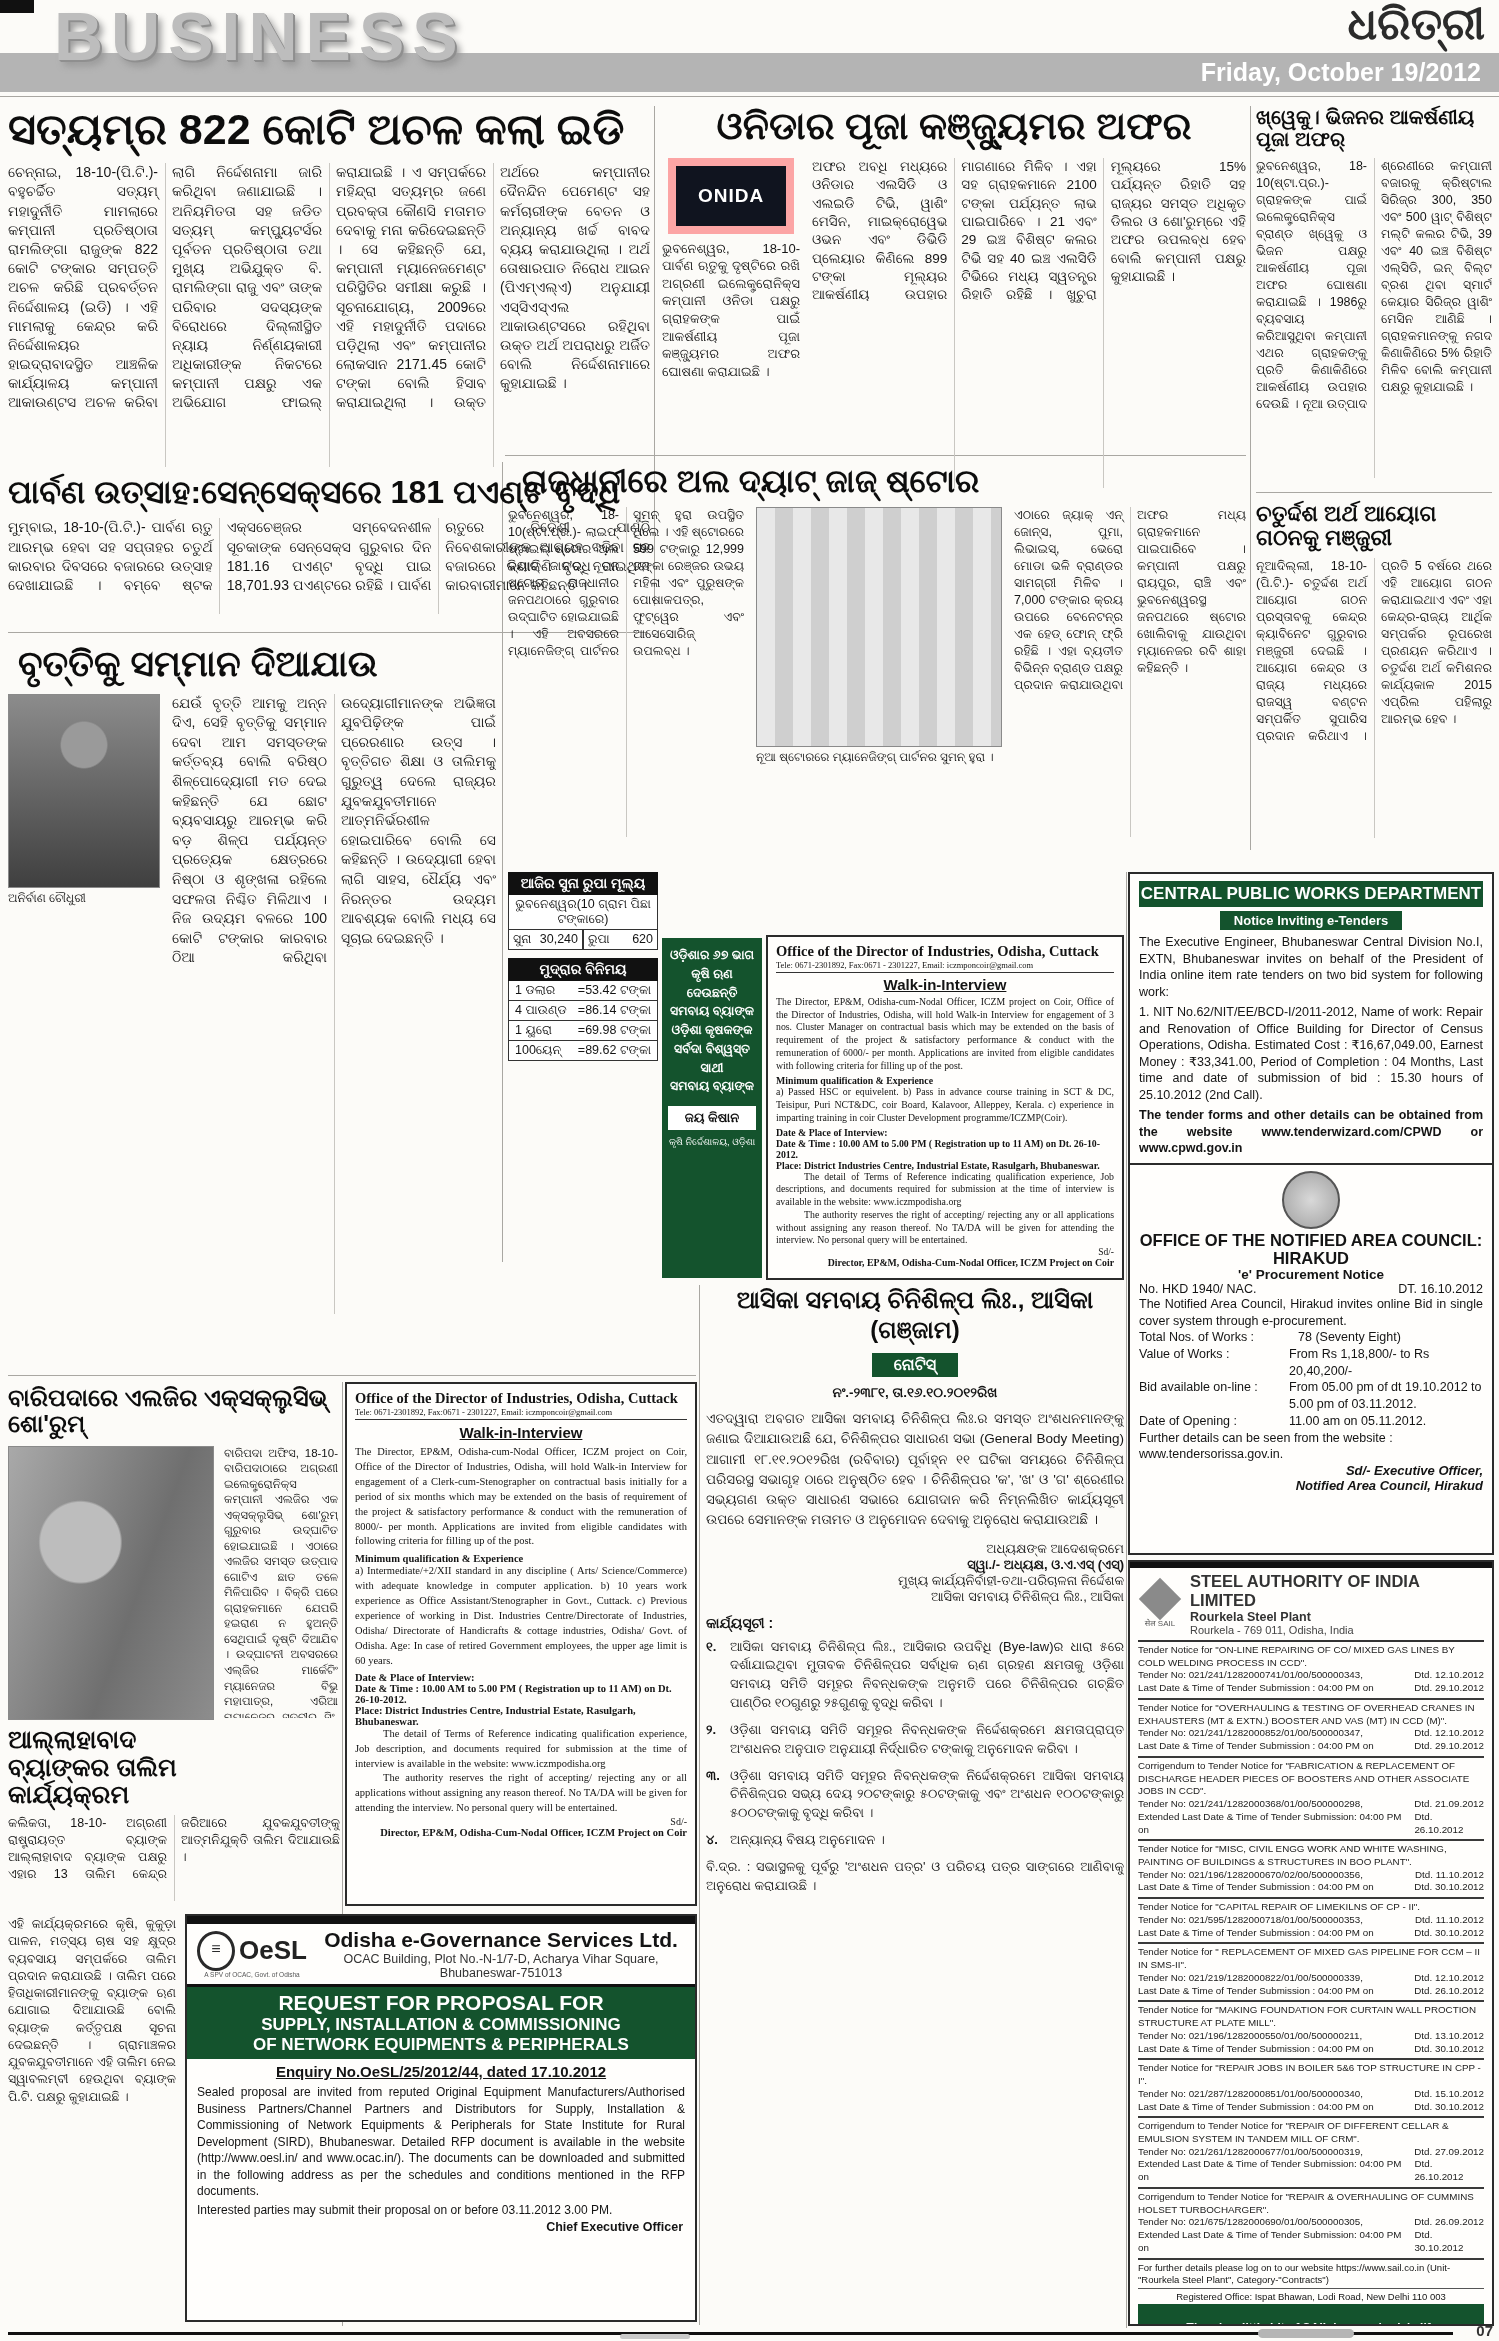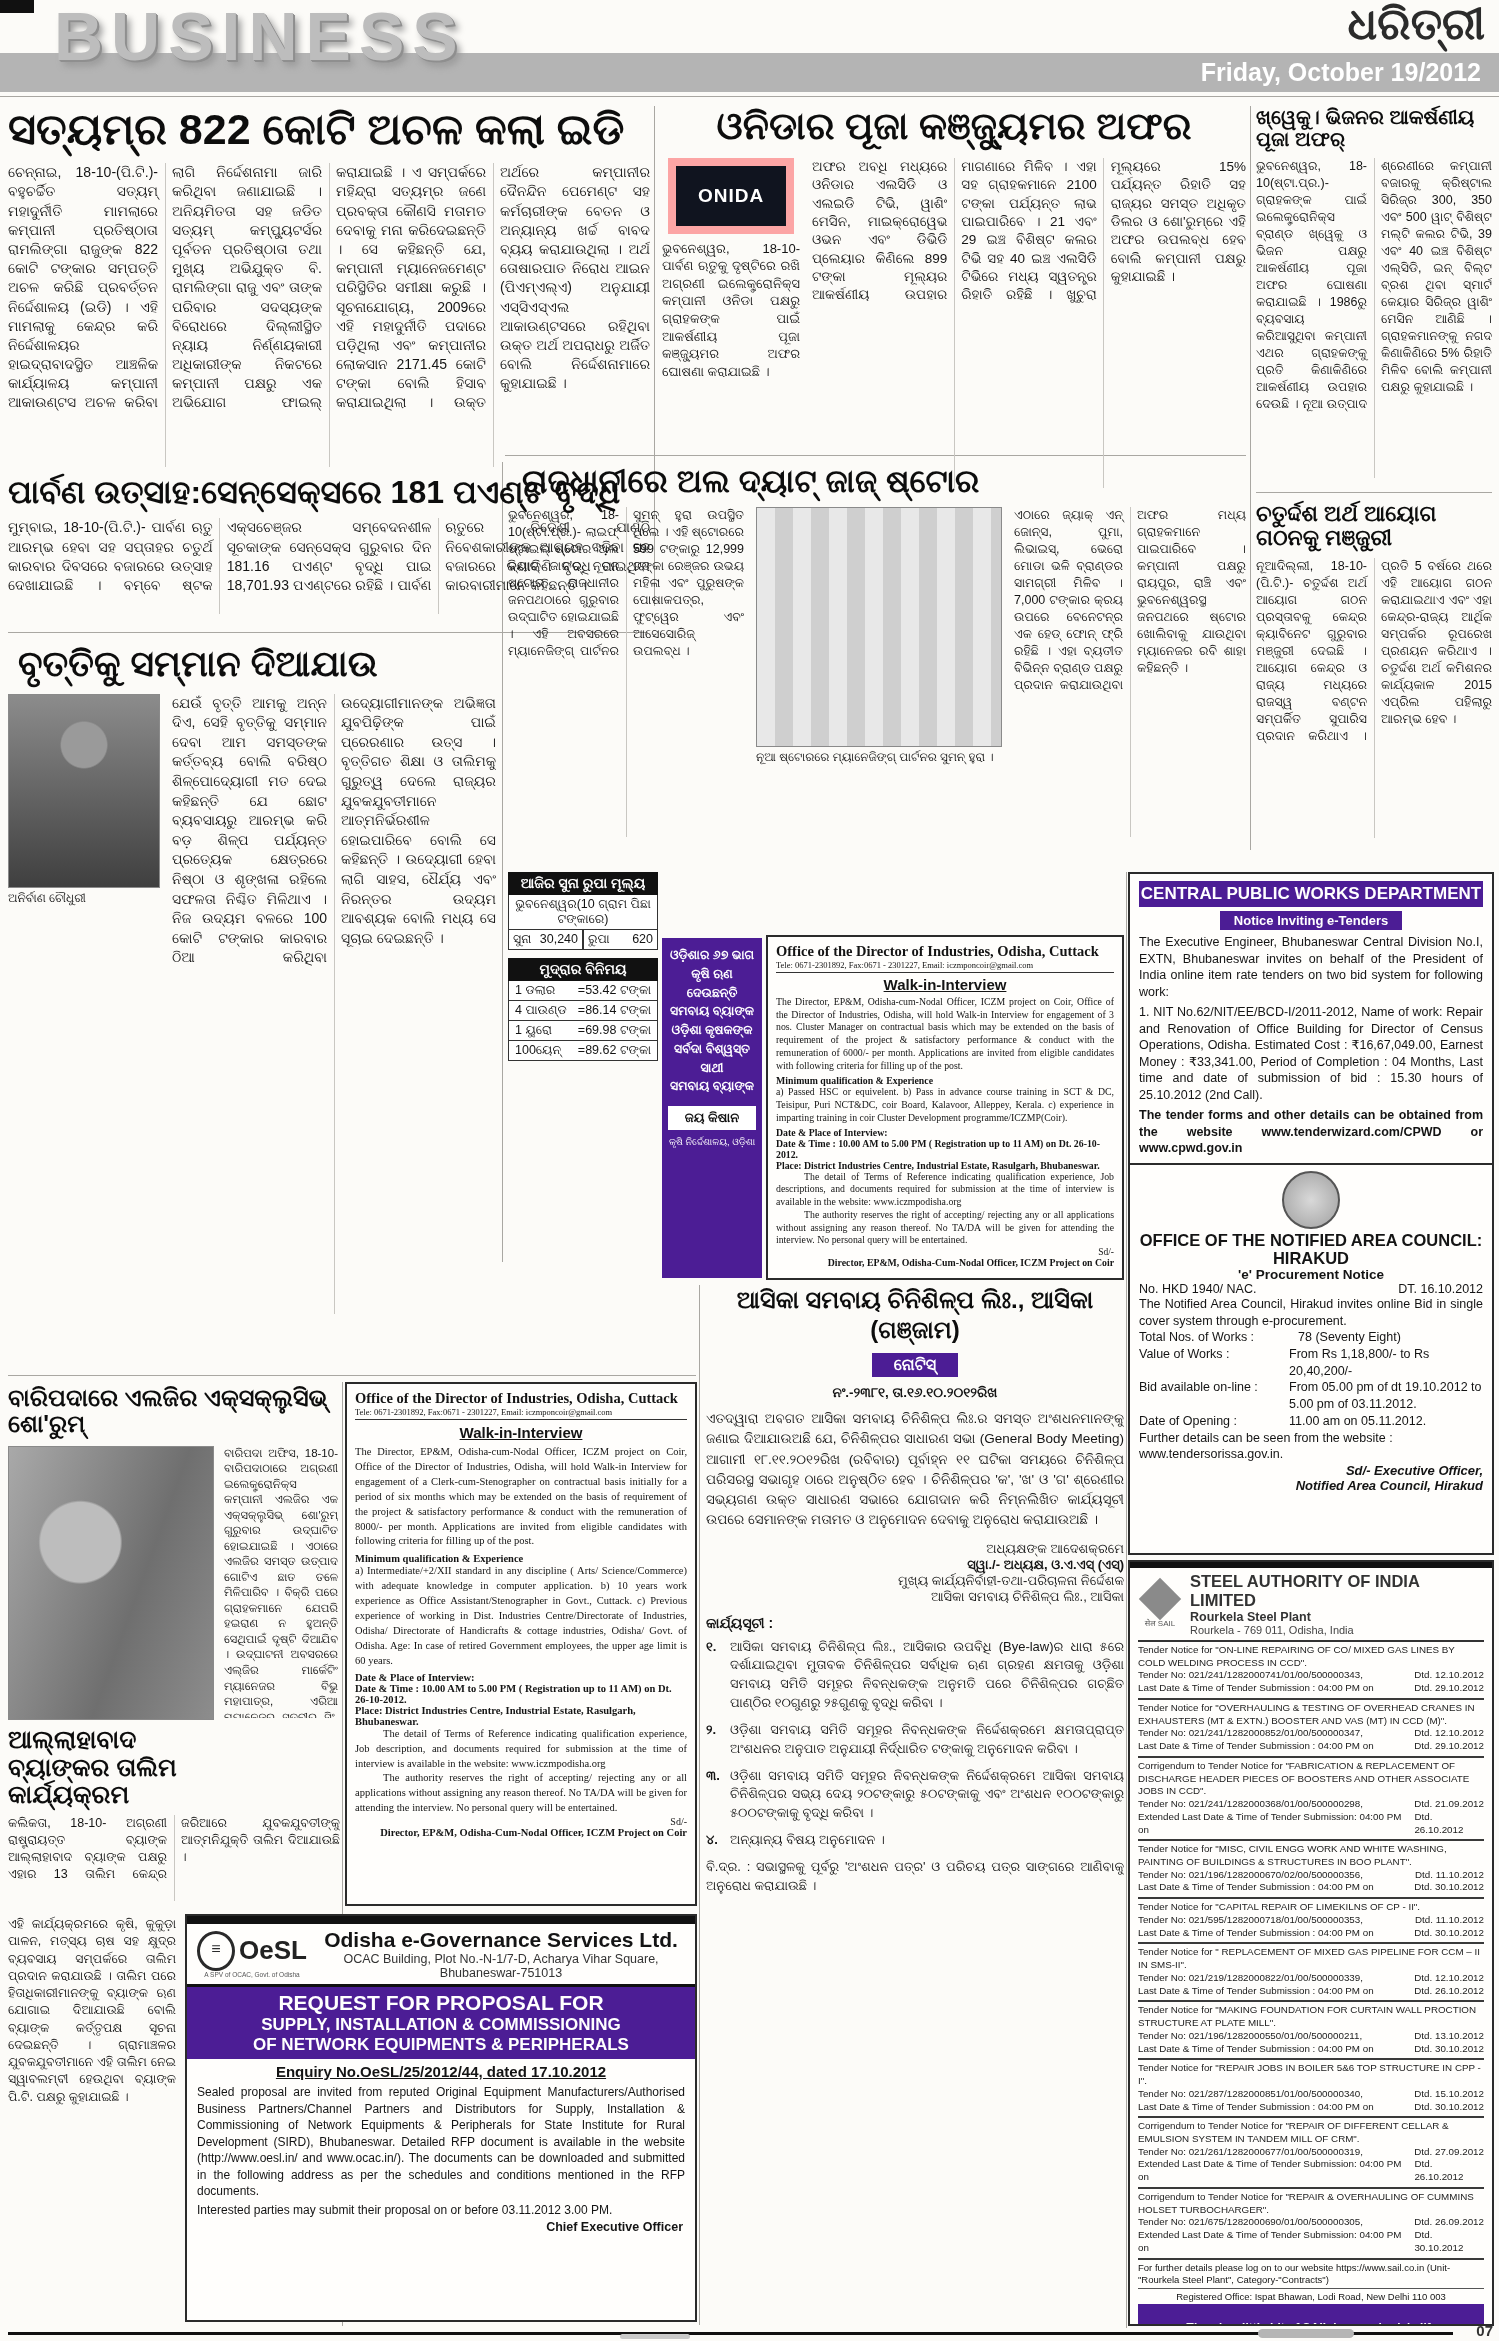--- a/index.html
+++ b/index.html
@@ -11,21 +11,21 @@
   .cols2{column-count:2;column-gap:14px;column-rule:1px solid #c9c7c2;}
   .cols3{column-count:3;column-gap:14px;column-rule:1px solid #c9c7c2;}
   .cols4{column-count:4;column-gap:14px;column-rule:1px solid #c9c7c2;}
   .vdiv{background:#a9a7a2;width:1px;}
   .hdiv{background:#a9a7a2;height:1px;}
   .photo{border:1px solid #8a8a8a;}
   .caption{font-size:12px;line-height:1.25;padding-top:3px;}
   .bodytxt{font-size:14px;line-height:1.37;}
   .adbox{border:2px solid #2b2b2b;background:#fffefc;box-sizing:border-box;}
   .serif{font-family:"Liberation Serif","DejaVu Serif",serif;}
-  .blackbar{background:#4c1d95;color:#fff;}
+  .blackbar{background:#14532d;color:#fff;}
   .masthead-word{font-size:68px;font-weight:bold;letter-spacing:8px;color:#bdbdbd;
     text-shadow:1px 1px 0 #8f8f8f,2px 2px 0 #8f8f8f,5px 6px 7px #9a9a9a;line-height:1;}
   .tbl-title{background:#111;color:#fff;font-weight:bold;text-align:center;font-size:14px;padding:3px 2px;}
   .tbl-line{border:1px solid #333;border-top:none;font-size:12.5px;text-align:center;padding:2px 1px;background:#fff;}
   .sail-entry{border-bottom:2px solid #3a3a3a;padding:2px 0 3px;}
   .sail-title{font-size:9.8px;line-height:1.3;color:#222;}
   .sail-line{display:flex;justify-content:space-between;font-size:9.8px;line-height:1.3;color:#1a1a1a;}
   .asika-item{display:flex;font-size:13px;line-height:1.45;margin-bottom:8px;}
   .asika-item .n{width:24px;flex:none;font-weight:bold;}
 </style>

